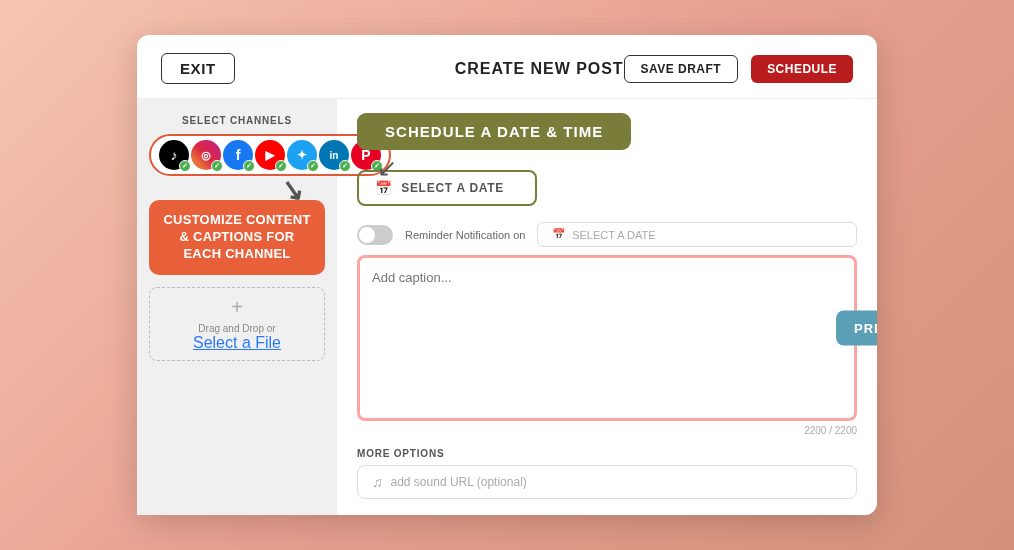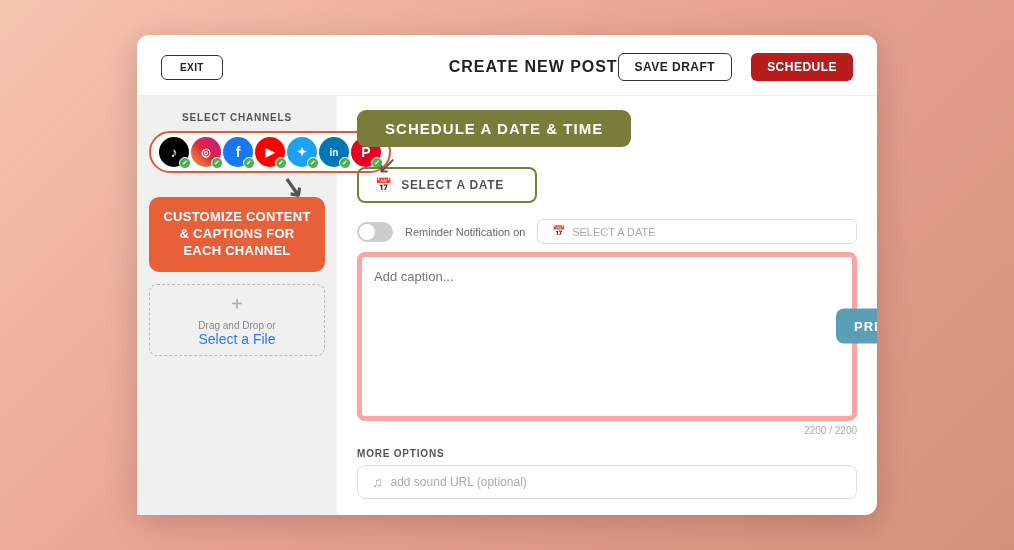--- a/index.html
+++ b/index.html
@@ -29,37 +29,37 @@
       justify-content: space-between;
       padding: 18px 24px 14px 24px;
       border-bottom: 1px solid #eee;
       flex-shrink: 0;
     }
     .exit-btn {
       border: 1.5px solid #333;
       background: #fff;
       padding: 6px 18px;
       border-radius: 6px;
-      font-size: 10px;
+      font-size: 15px;
       font-weight: 700;
       letter-spacing: 0.04em;
       cursor: pointer;
       color: #222;
     }
     .modal-title {
       font-size: 16px;
       font-weight: 700;
       letter-spacing: 0.06em;
       color: #222;
       text-align: right;
       flex: 1;
     }
     .header-actions {
       display: flex;
-      gap: 19px;
+      gap: 13px;
     }
     .save-draft-btn {
       border: 1.5px solid #333;
       background: #fff;
       padding: 6px 16px;
       border-radius: 6px;
       font-size: 12px;
       font-weight: 700;
       cursor: pointer;
       color: #222;
@@ -179,21 +179,22 @@
       padding: 8px;
       text-align: center;
     }
     .plus-icon {
       font-size: 20px;
       color: #aaa;
       margin-bottom: 4px;
     }
     .select-file-link {
       color: #2979ff;
-      font-size: 14px;
+      font-size: 16px;
+      text-decoration: underline;
       cursor: pointer;
     }
 
     .main-content {
       flex: 1;
       display: flex;
       flex-direction: column;
       padding: 0;
       position: relative;
       overflow: hidden;
@@ -292,21 +293,21 @@
     }
 
     .caption-area {
       flex: 1;
       padding: 0 20px;
       display: flex;
       flex-direction: column;
     }
     .caption-textarea {
       flex: 1;
-      border: 5px solid #fca5a5;
+      border: 3px solid #fca5a5;
       border-radius: 8px;
       padding: 12px;
       font-size: 13px;
       color: #7f1d1d;
       resize: none;
       min-height: 80px;
       font-family: Arial, sans-serif;
     }
     .caption-count {
       text-align: right;

